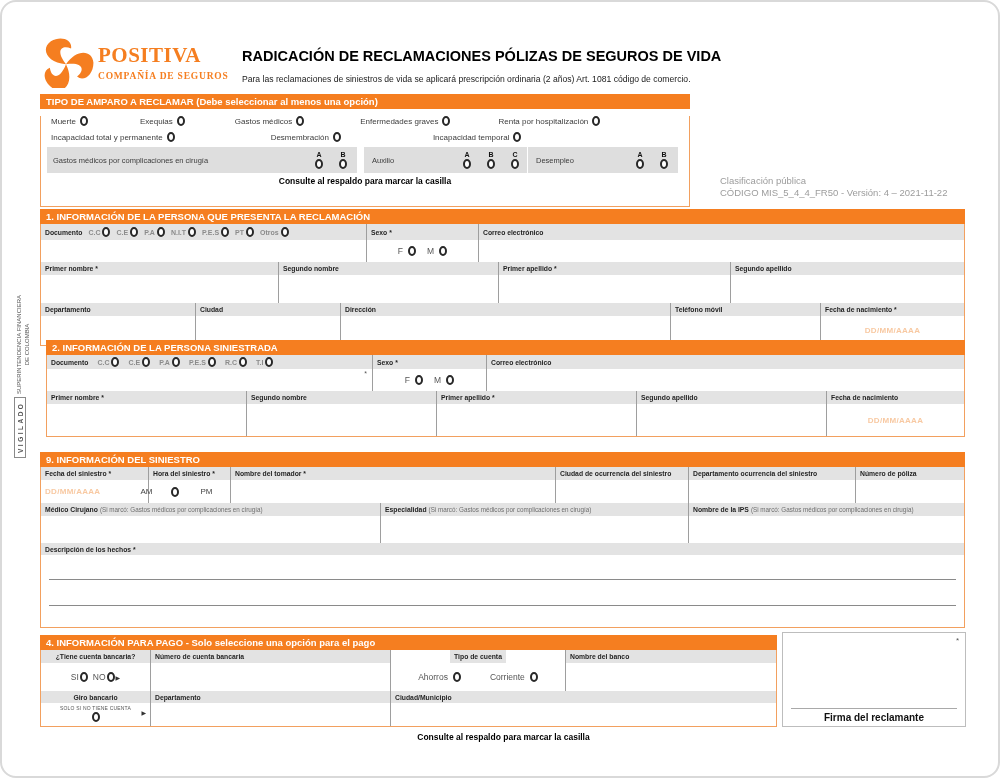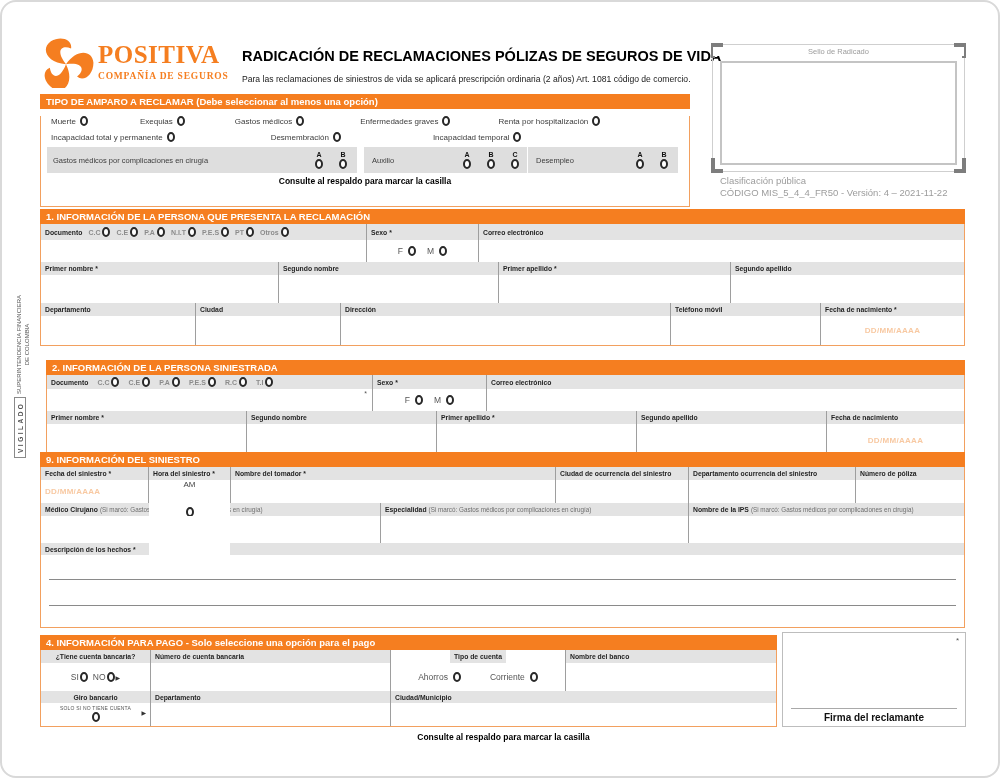--- a/index.html
+++ b/index.html
@@ -3,21 +3,21 @@
 <meta charset="utf-8">
 <style>
   * { box-sizing: border-box; margin: 0; padding: 0; }
   html,body { background:#fff; }
   body { font-family:"Liberation Sans", sans-serif; width:1000px; height:778px; }
   .page { position:relative; width:1000px; height:778px; background:#fff; border:2px solid #d9d9d9; border-radius:16px; overflow:hidden; }
 
   .abs { position:absolute; }
 
   
-  .wordmark { font-family:"Liberation Serif", serif; font-weight:bold; color:#F57E20; font-size:25px; line-height:30px; letter-spacing:.5px; }
+  .wordmark { font-family:"Liberation Serif", serif; font-weight:bold; color:#F57E20; font-size:21px; line-height:30px; letter-spacing:.5px; }
   .tagline  { font-family:"Liberation Serif", serif; font-weight:bold; color:#F57E20; font-size:9.5px; letter-spacing:.8px; text-align:center; margin-top:1px; }
   .doc-title { font-size:14.5px; font-weight:bold; color:#000; white-space:nowrap; }
   .doc-subtitle { font-size:8.6px; color:#1a1a1a; margin-top:4px; white-space:nowrap; }
 
   
   .sello { border:1px solid #cfcfcf; }
   .sello-label { position:absolute; top:2px; left:0; width:100%; text-align:center; font-size:7.5px; color:#9c9c9c; background:#fff; }
   .sello-inner { position:absolute; left:7px; right:7px; top:16px; bottom:6px; border:2px solid #c4c4c4; }
   .bkt { position:absolute; width:12px; height:15px; }
   .bkt.tl { left:-2px; top:-2px; border-left:4px solid #7d7d7d; border-top:4px solid #7d7d7d; }
@@ -75,28 +75,20 @@
       </g>
     </svg>
   </div>
   <div class="abs" style="left:96px; top:38px;">
     <div class="wordmark">POSITIVA</div>
     <div class="tagline">COMPAÑÍA DE SEGUROS</div>
   </div>
   <div class="abs doc-title" style="left:240px; top:46px;">RADICACIÓN DE RECLAMACIONES PÓLIZAS DE SEGUROS DE VIDA</div>
   <div class="abs doc-subtitle" style="left:240px; top:68px;">Para las reclamaciones de siniestros de vida se aplicará prescripción ordinaria (2 años) Art. 1081 código de comercio.</div>
 
-  <div class="abs sello" style="left:710px; top:42px; width:253px; height:128px;">
-    <span class="bkt tl"></span>
-    <span class="bkt tr"></span>
-    <span class="bkt bl"></span>
-    <span class="bkt br"></span>
-    <div class="sello-label">Sello de Radicado</div>
-    <div class="sello-inner"></div>
-  </div>
   <div class="abs meta-gray" style="left:718px; top:173px;">Clasificación pública</div>
   <div class="abs meta-gray" style="left:718px; top:185px;">CÓDIGO MIS_5_4_4_FR50 - Versión: 4 – 2021-11-22</div>
 
   <div class="vig-box">VIGILADO</div>
   <div class="vig-agency">
     <span>SUPERINTENDENCIA FINANCIERA</span><br>
     <span>DE COLOMBIA</span>
   </div>
 
   <div class="form-section" style="left:38px; top:92px; width:650px;">
@@ -291,21 +283,21 @@
         <div class="fcell" style="flex:1;">
             <div class="strip" style="height:13px;">
               <span>Fecha de nacimiento *</span>
             </div>
           <div class="fbody date">DD/MM/AAAA</div>
           </div>
       </div>
     </div>
   </div>
 
-  <div class="form-section" style="left:38px; top:358px; width:925px;padding-left:6px;">
+  <div class="form-section" style="left:38px; top:338px; width:925px;padding-left:6px;">
     <div class="sec-bar">2. INFORMACIÓN DE LA PERSONA SINIESTRADA</div>
     <div class="sec-body">
       <div class="frow" style="height:36px;">
         <div class="fcell" style="width:326px;">
           <div class="strip" style="height:14px; gap:9px;">
             <span>Documento</span>
             <span class="docopt">
                 <span class="optlbl">C.C</span>
                 <span class="radio"></span>
               </span>
@@ -394,21 +386,21 @@
         <div class="fcell" style="width:108px;">
             <div class="strip" style="height:13px;">
               <span>Fecha del siniestro *</span>
             </div>
           <div class="fbody date" style="justify-content:flex-start; padding-left:4px;">DD/MM/AAAA</div>
           </div>
         <div class="fcell" style="width:82px;">
             <div class="strip" style="height:13px;">
               <span>Hora del siniestro *</span>
             </div>
-          <div class="fbody" style="display:flex; align-items:center; justify-content:center; gap:18px; font-size:8px; color:#444;flex-direction:column;">
+          <div class="fbody" style="display:flex; align-items:center; justify-content:center; gap:18px; font-size:8px; color:#444;">
             <span>AM</span>
               <span class="radio"></span>
             <span style="margin-left:4px;">PM</span>
               <span class="radio"></span>
           </div>
           </div>
         <div class="fcell" style="width:325px;">
             <div class="strip" style="height:13px;">
               <span>Nombre del tomador *</span>
             </div>

